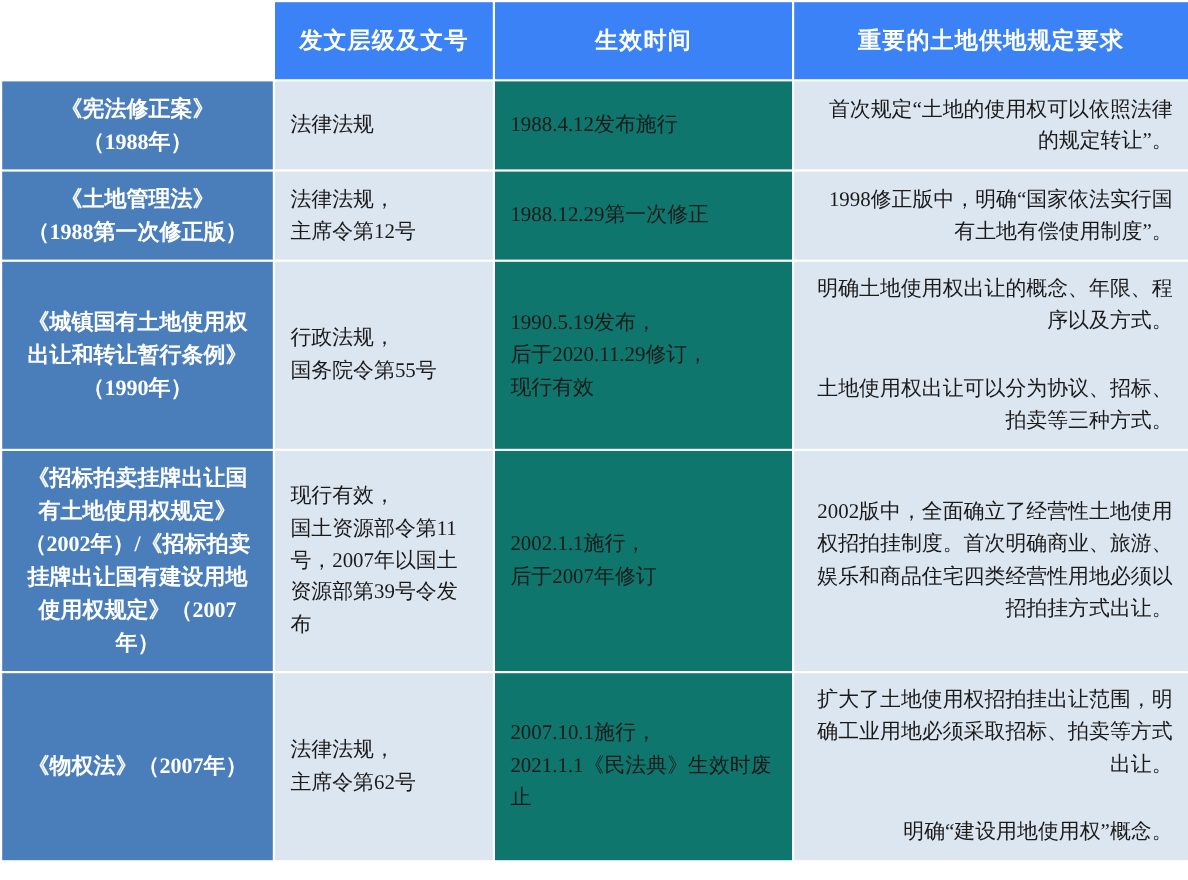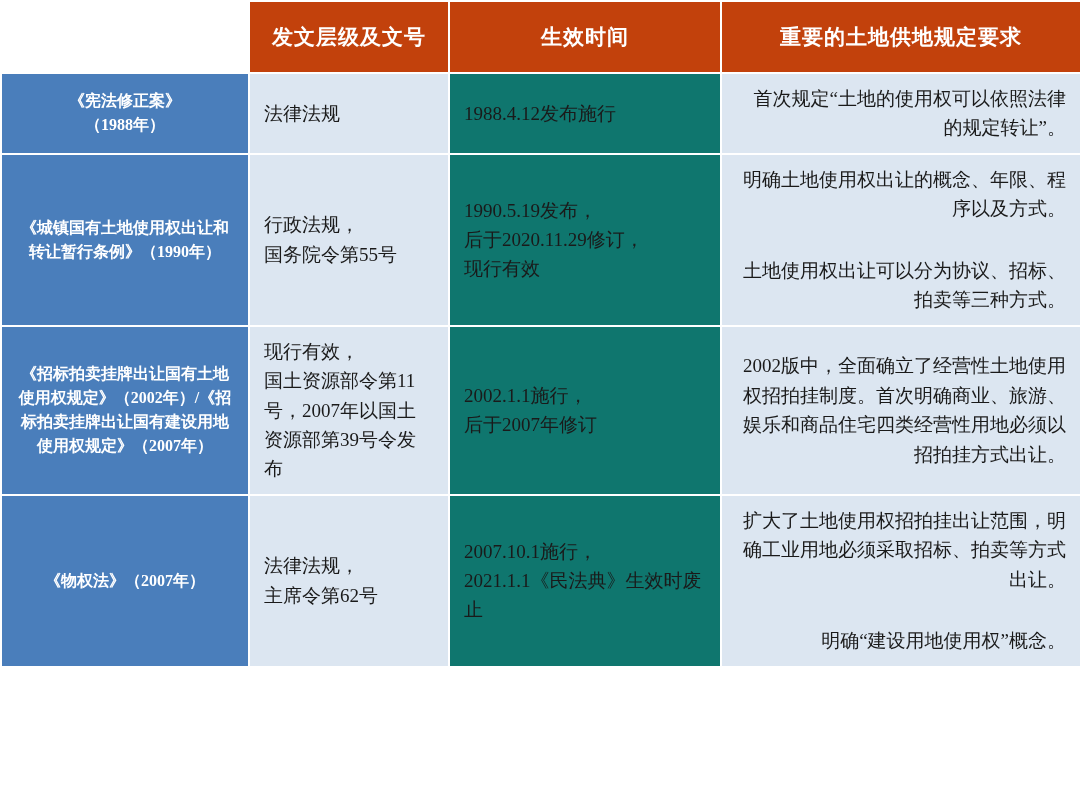--- a/index.html
+++ b/index.html
@@ -36,35 +36,35 @@
   }
 
   
   .hdr-blank {
     background: #ffffff;
     border-left: 2px solid #3f6fc0;
     border-top: 2px solid #3f6fc0;
     border-bottom: 2px solid #ffffff;
   }
   .hdr-cell {
-    background: #c2410c;
+    background: #3b82f6;
     color: #ffffff;
     font-weight: bold;
     font-size: 21px;
     text-align: center;
     letter-spacing: 1px;
     height: 72px;
   }
 
   
   .rowhead {
     background: #4a7ebb;
     color: #ffffff;
     font-weight: bold;
-    font-size: 16px;
+    font-size: 20px;
     text-align: center;
     line-height: 1.5;
     margin-left: 32px;
   }
 
   
   .cell-light {
     background: #dce6f1;
     color: #1a1a1a;
     font-size: 19px;
@@ -108,20 +108,30 @@
       <tr>
         <td class="rowhead nowrapish">《宪法修正案》
 （1988年）</td>
         <td class="cell-light center nowrapish">法律法规</td>
         <td class="cell-lighter center nowrapish">1988.4.12发布施行</td>
         <td class="cell-light left">
           <p class="para">首次规定“土地的使用权可以依照法律的规定转让”。</p>
         </td>
       </tr>
 
+      <tr>
+        <td class="rowhead nowrapish">《土地管理法》
+（1988第一次修正版）</td>
+        <td class="cell-light center nowrapish">法律法规，
+主席令第12号</td>
+        <td class="cell-lighter center nowrapish">1988.12.29第一次修正</td>
+        <td class="cell-light left">
+          <p class="para">1998修正版中，明确“国家依法实行国有土地有偿使用制度”。</p>
+        </td>
+      </tr>
 
       <tr>
         <td class="rowhead nowrapish">《城镇国有土地使用权出让和转让暂行条例》（1990年）</td>
         <td class="cell-light center nowrapish">行政法规，
 国务院令第55号</td>
         <td class="cell-lighter center nowrapish">1990.5.19发布，
 后于2020.11.29修订，
 现行有效</td>
         <td class="cell-light left">
           <p class="para">明确土地使用权出让的概念、年限、程序以及方式。</p>

